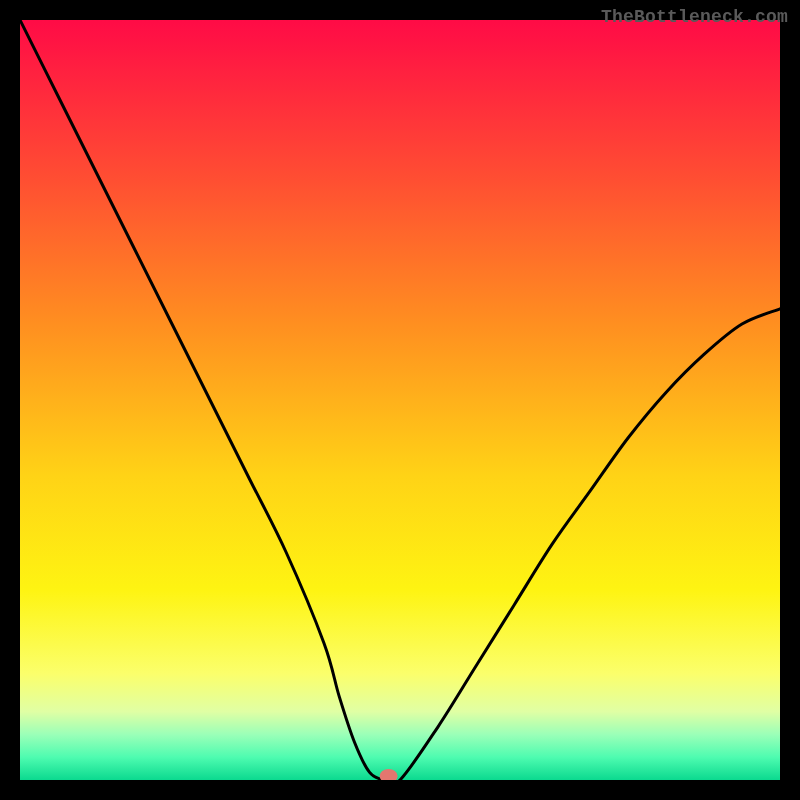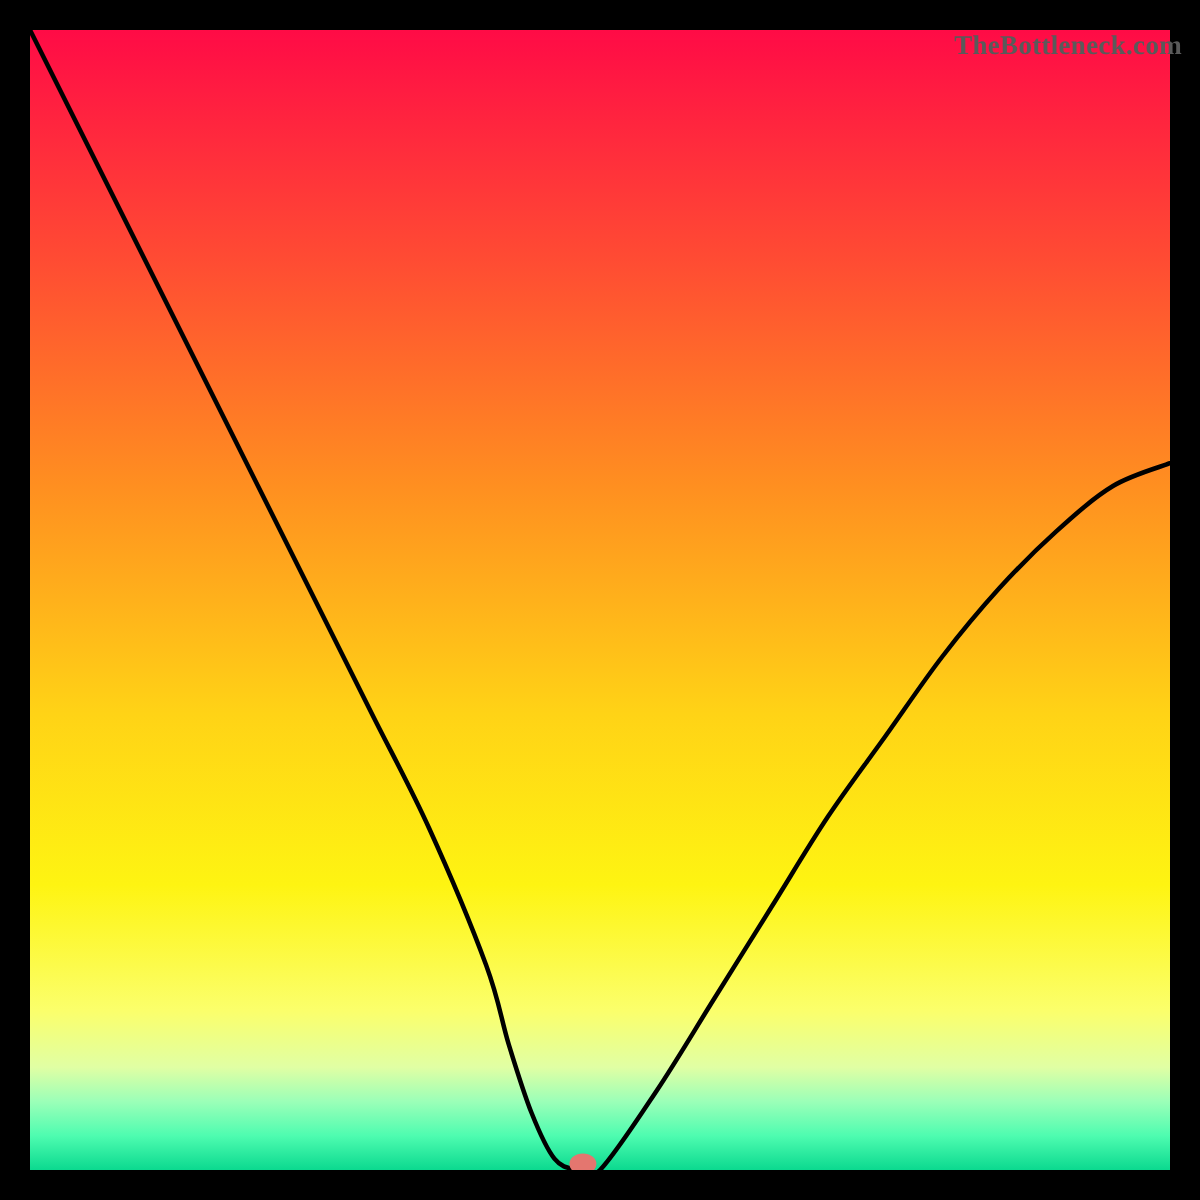--- a/index.html
+++ b/index.html
@@ -19,23 +19,23 @@
   .plot-area {
     position: absolute;
     left: 20px;
     top: 20px;
     width: 760px;
     height: 760px;
     overflow: hidden;
   }
   .attribution {
     position: absolute;
-    top: 20px;
+    top: 7px;
     right: 12px;
-    font-family: Liberation Serif, serif;
+    font-family: Liberation Mono, monospace;
     font-size: 18px;
     font-weight: 700;
     color: #5a5a5a;
     letter-spacing: 0.2px;
     z-index: 10;
   }
   svg { display: block; }
 </style>
 </head>
 <body>

